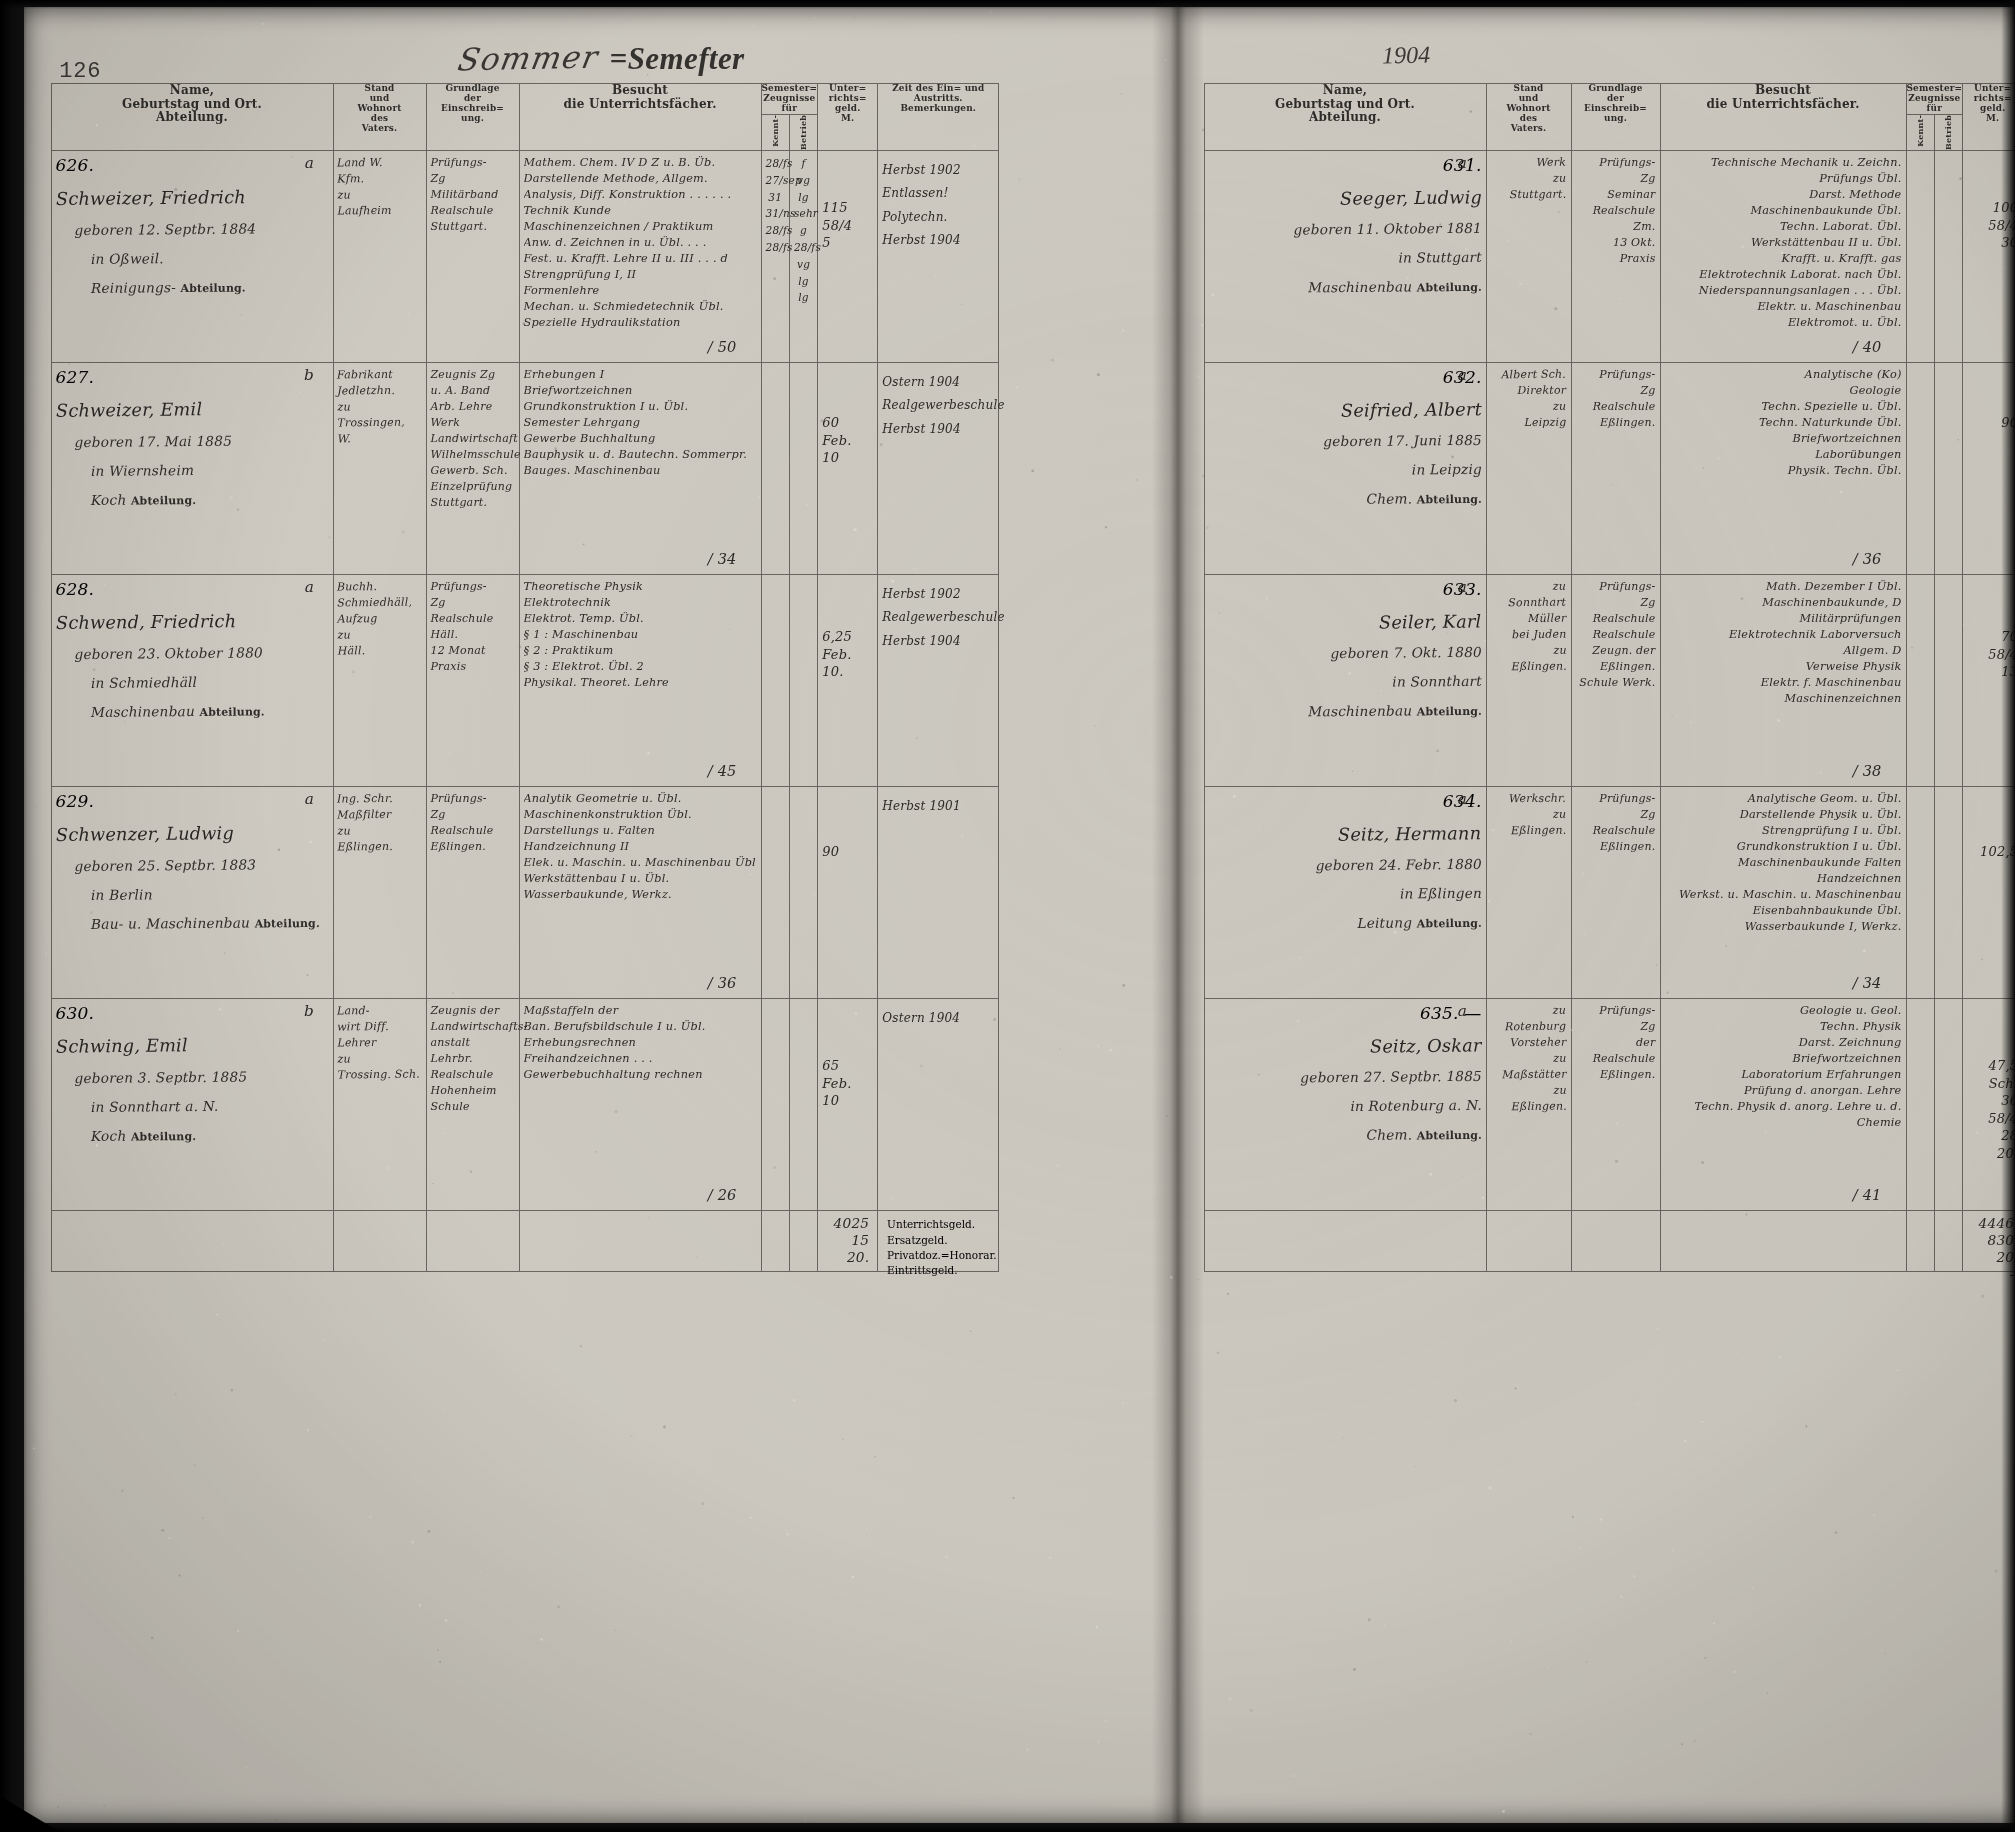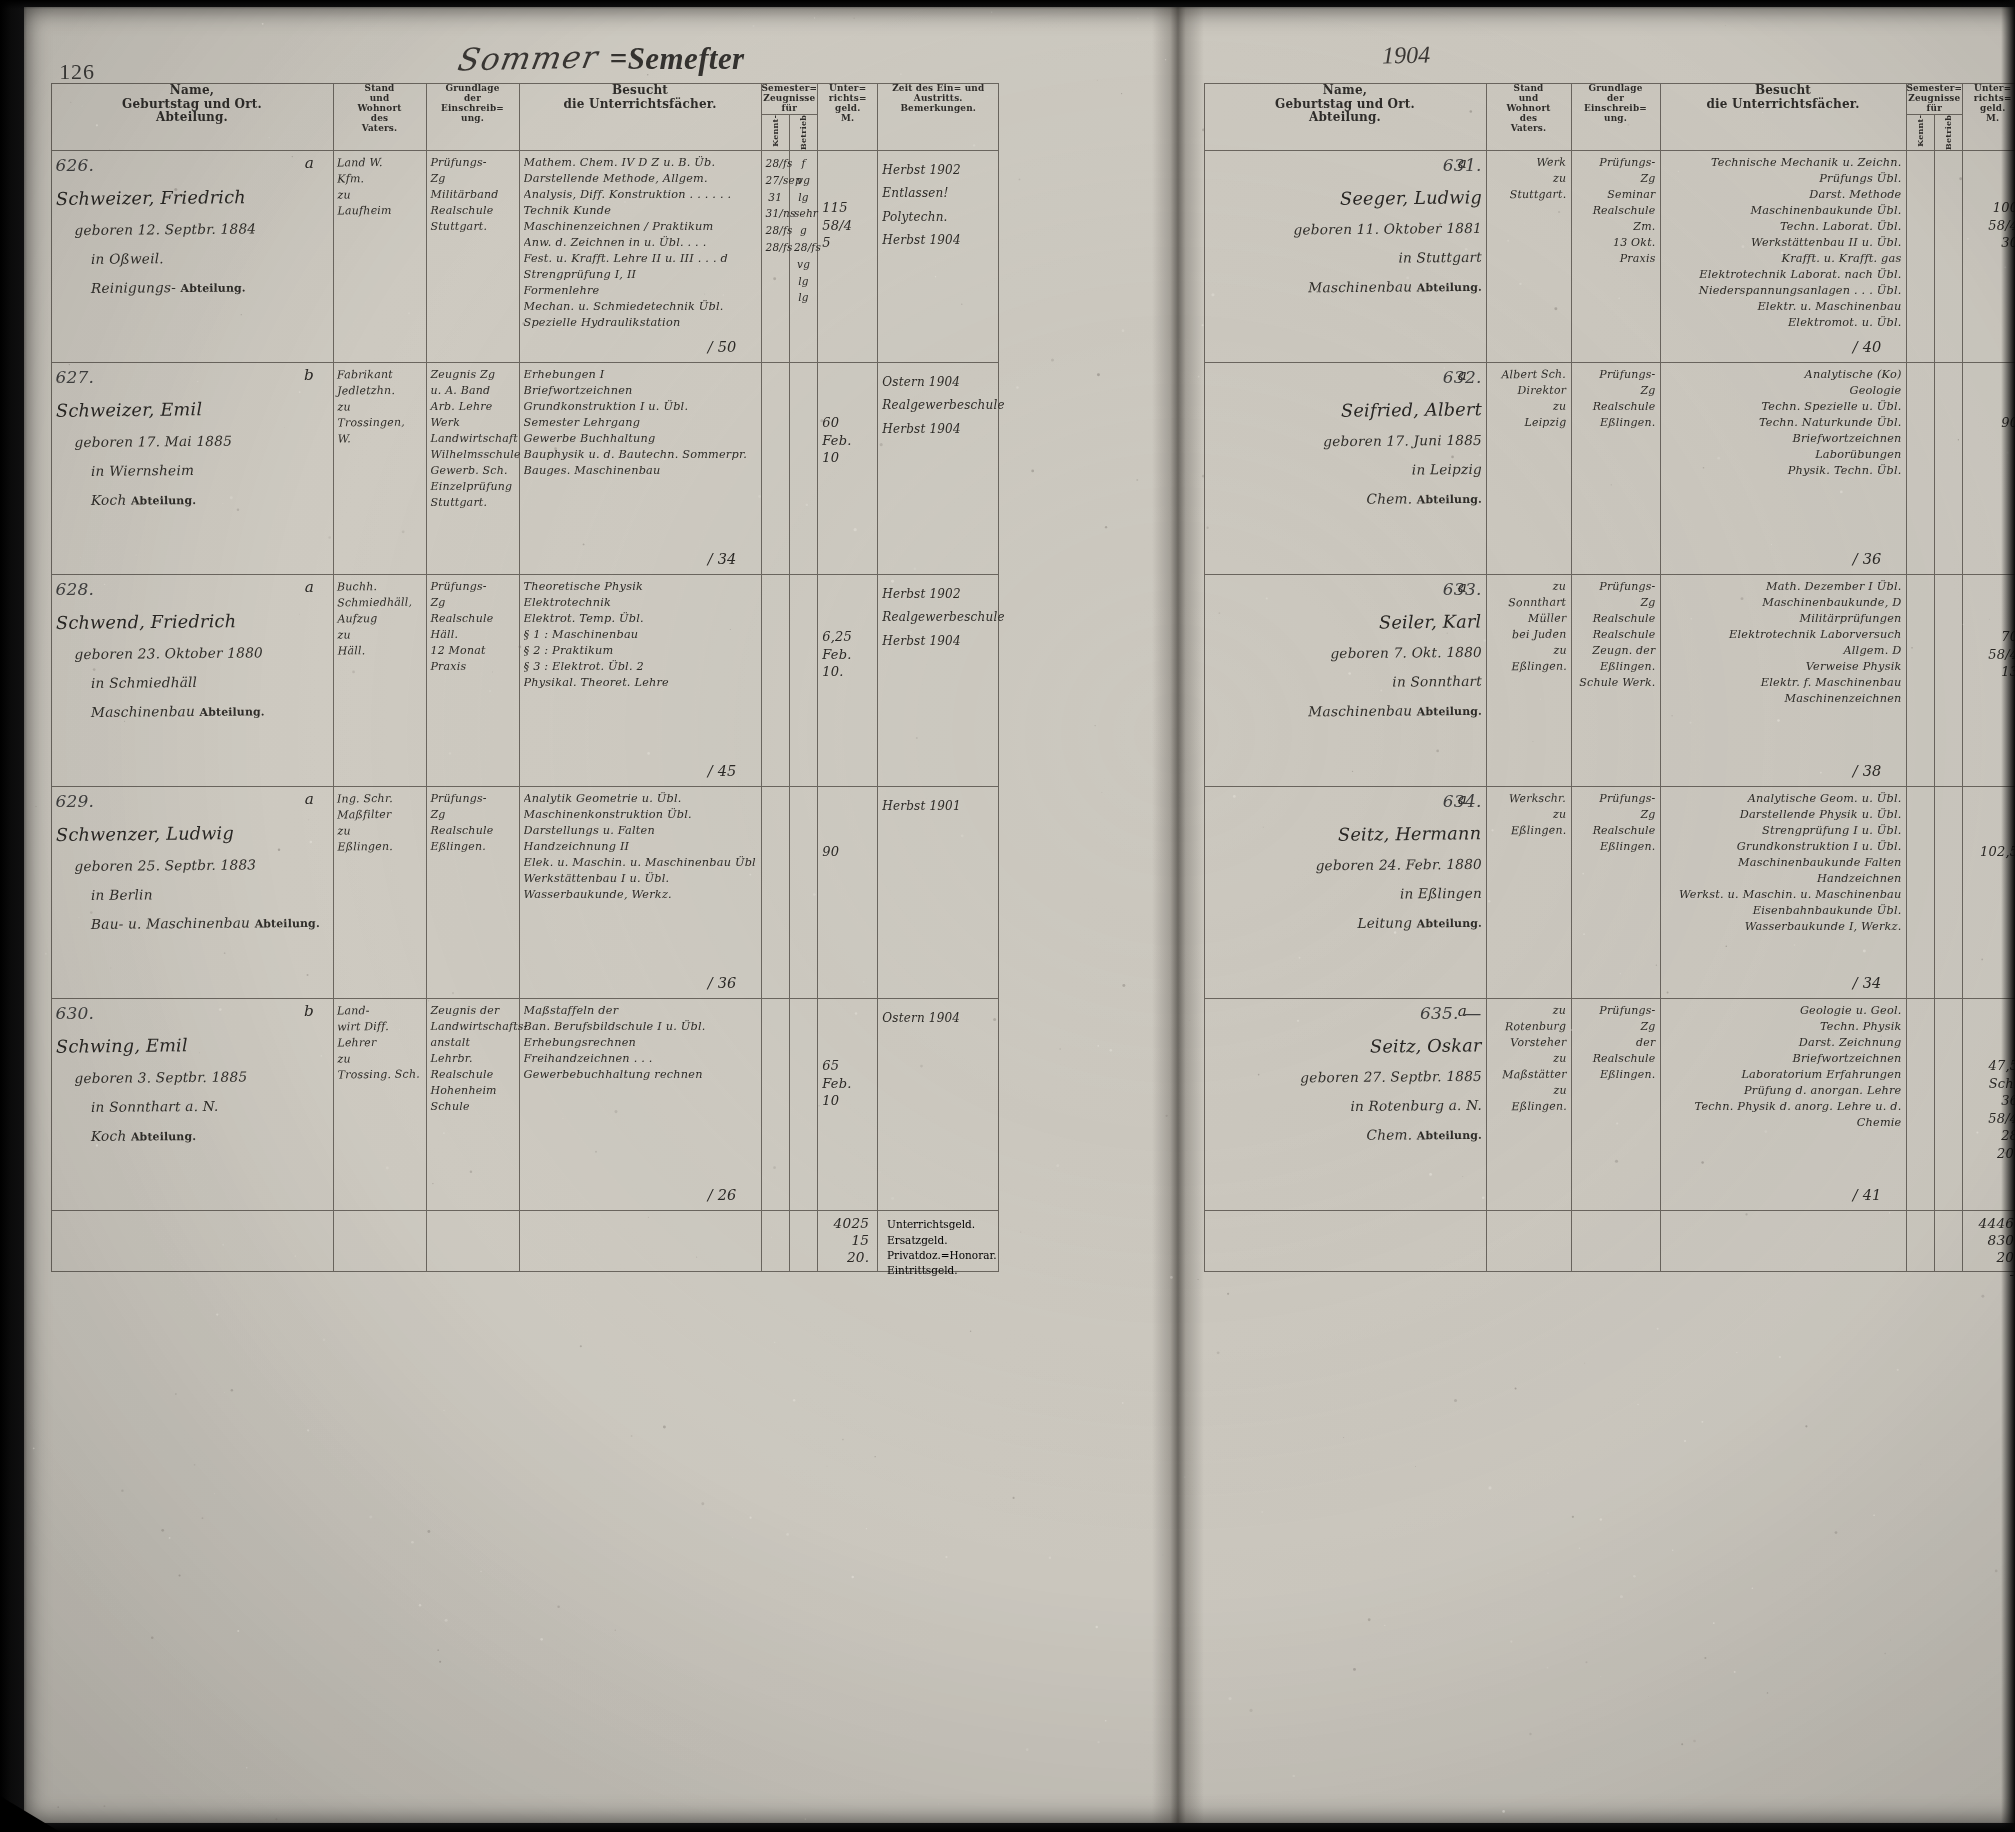--- a/index.html
+++ b/index.html
@@ -94,21 +94,21 @@
   .page.right { left: 1169px; width: 1120px; }
 
   .folio {
     position: absolute;
     top: 36px;
     font-family: "Liberation Serif", serif;
     font-size: 22px;
     color: #3b3a38;
     letter-spacing: 0.8px;
   }
-  .folio.lf { left: 19.3px; }
+  .folio.lf { left: 19.3px; font-family: Liberation Mono, monospace; }
 
   .semester-head {
     position: absolute;
     top: 17px;
     left: 0;
     width: 100%;
     text-align: center;
     font-size: 31px;
     color: #34322f;
     font-family: "DejaVu Serif", serif;
@@ -186,21 +186,21 @@
     letter-spacing: 0.2px;
   }
   .cell {
     position: absolute;
     inset: 0;
     padding: 4px 4px;
   }
   .num {
     font-size: 17px;
     font-style: italic;
-    color: #404040;
+    color: #000000;
   }
   .name-main {
     font-size: 17.7px;
     font-style: italic;
     color: #292724;
     transform: rotate(-0.6deg);
     display: inline-block;
     margin-top: 10.5px;
   }
   .name-sub {

